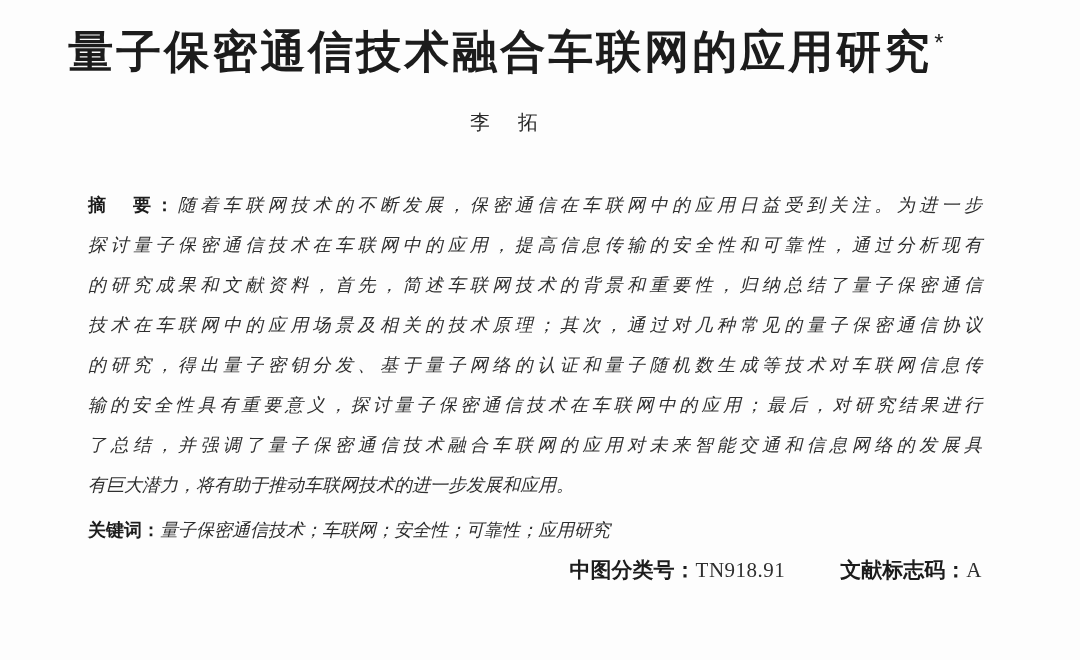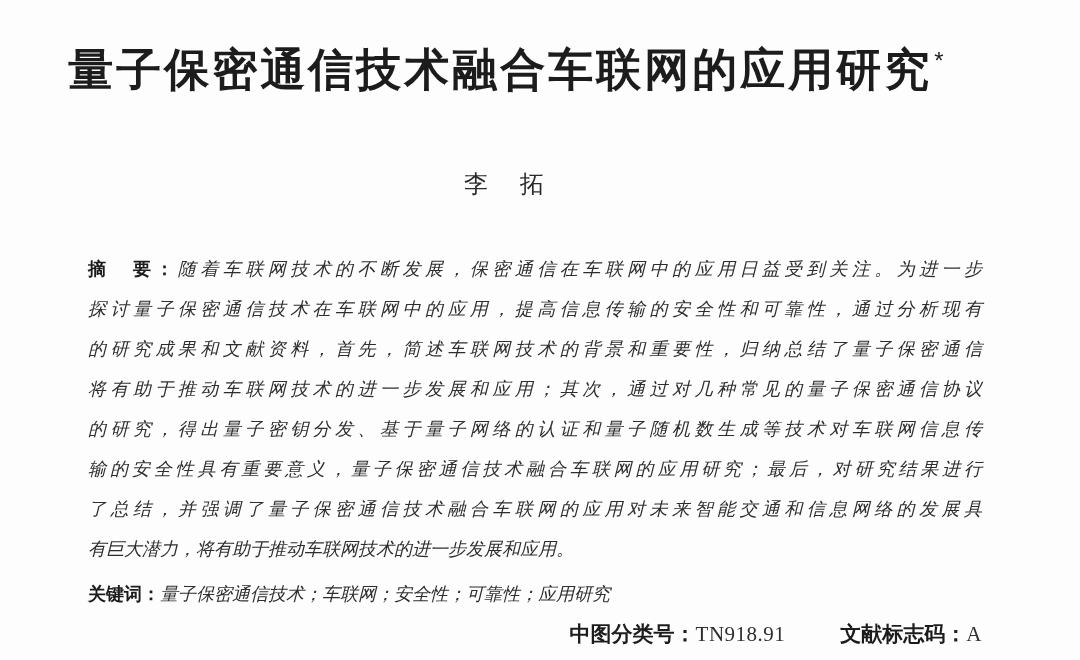--- a/index.html
+++ b/index.html
@@ -5,21 +5,21 @@
   * { margin: 0; padding: 0; box-sizing: border-box; }
   html, body {
     width: 1080px; height: 660px;
     background: #fdfdfd;
     overflow: hidden;
     font-family: "Liberation Serif", serif;
     color: #242424;
   }
   .page {
     width: 1012px; height: 660px;
-    padding-top: 30px;
+    padding-top: 12px;
     position: relative;
   }
   
   .title {
     text-align: center;
     font-family: "Liberation Sans", sans-serif;
     font-weight: 700;
     font-size: 45px;
     line-height: 62px;
     letter-spacing: 3px;
@@ -29,26 +29,25 @@
   .title sup {
     font-size: 24px;
     font-weight: 400;
     vertical-align: super;
     letter-spacing: 0;
     margin-left: 2px;
   }
   
   .author {
     text-align: center;
-    margin-top: 68px;
-    font-size: 24px;
+    margin-top: 22px;
+    font-size: 20px;
     line-height: 34px;
     letter-spacing: 4px;
     color: #2a2a2a;
-    font-family: Liberation Mono, monospace;
   }
   .affiliation {
     text-align: center;
     margin-top: 12px;
     font-size: 21px;
     line-height: 30px;
     font-style: italic;
     color: #333;
   }
   
@@ -97,23 +96,23 @@
 
   <h1 class="title"><span>量子保密通信技术融合车联网的应用研究</span><sup>*</sup></h1>
 
   <div class="author">李　拓</div>
 
 
   <div class="body-block">
     <div class="abs-line stretch"><span class="hei">摘　要：</span><span>随着车联网技术的不断发展，保密通信在车联网中的应用日益受到关注。为进一步</span></div>
     <div class="abs-line stretch">探讨量子保密通信技术在车联网中的应用，提高信息传输的安全性和可靠性，通过分析现有</div>
     <div class="abs-line stretch">的研究成果和文献资料，首先，简述车联网技术的背景和重要性，归纳总结了量子保密通信</div>
-    <div class="abs-line stretch">将有助于推动车联网技术的进一步发展和应用；其次，通过对几种常见的量子保密通信协议</div>
+    <div class="abs-line stretch">技术在车联网中的应用场景及相关的技术原理；其次，通过对几种常见的量子保密通信协议</div>
     <div class="abs-line stretch">的研究，得出量子密钥分发、基于量子网络的认证和量子随机数生成等技术对车联网信息传</div>
-    <div class="abs-line stretch">输的安全性具有重要意义，量子保密通信技术融合车联网的应用研究；最后，对研究结果进行</div>
+    <div class="abs-line stretch">输的安全性具有重要意义，探讨量子保密通信技术在车联网中的应用；最后，对研究结果进行</div>
     <div class="abs-line stretch">了总结，并强调了量子保密通信技术融合车联网的应用对未来智能交通和信息网络的发展具</div>
     <div class="abs-line">有巨大潜力，将有助于推动车联网技术的进一步发展和应用。</div>
 
     <div class="abs-line kw-line"><span class="hei">关键词：</span><span>量子保密通信技术；车联网；安全性；可靠性；应用研究</span></div>
 
     <div class="meta-row">
       <span><span class="hei">中图分类号：</span><span class="meta-value">TN918.91</span></span>
       <span><span class="hei">文献标志码：</span><span class="meta-value">A</span></span>
     </div>
   </div>

